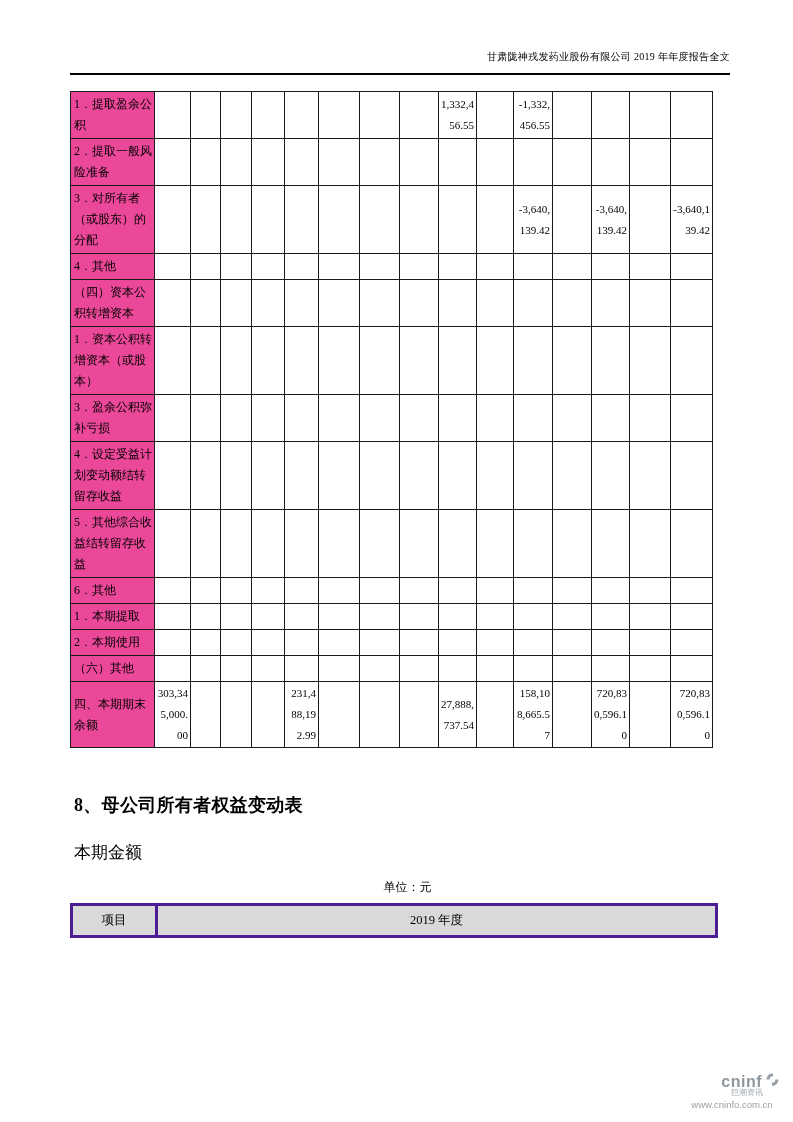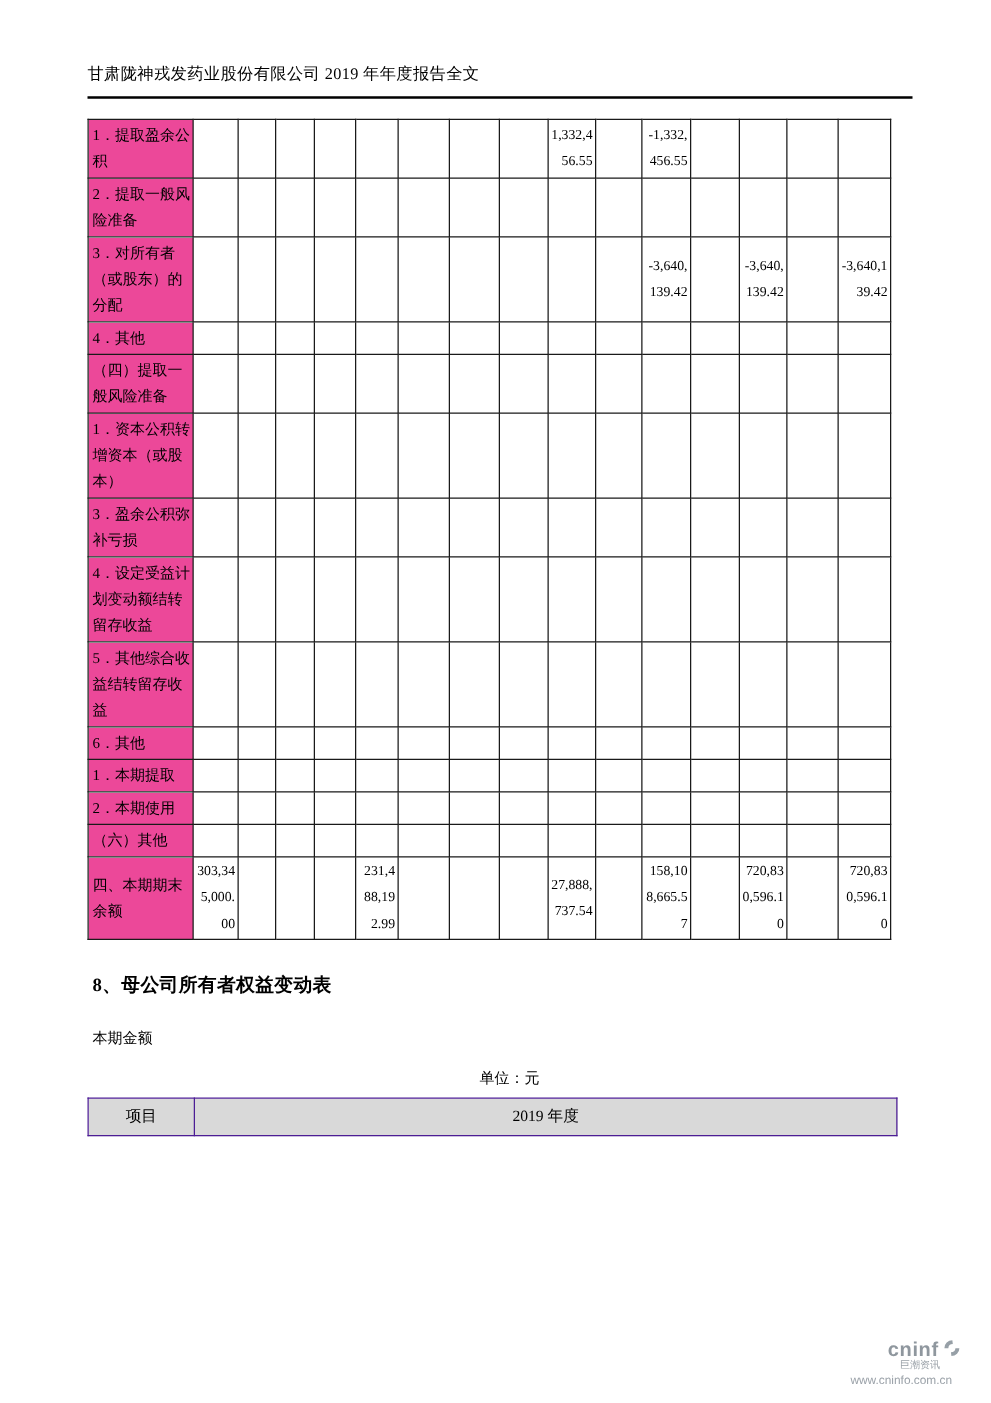--- a/index.html
+++ b/index.html
@@ -7,21 +7,22 @@
     position:relative;
     width:793px;height:1122px;
     background:#ffffff;
     font-family:"Liberation Serif","DejaVu Serif",serif;
     color:#000;
     overflow:hidden;
   }
   
   .doc-header{
     margin:50px 63px 0 70px;
-    font-size:13px;
+    text-align:right;
+    font-size:10px;
     padding-bottom:9px;
     border-bottom:2px solid #000;
     letter-spacing:.3px;
   }
   
   table.equity{
     border-collapse:collapse;
     table-layout:fixed;
     margin:16px 0 0 70px;
     width:642px;
@@ -43,57 +44,57 @@
   table.equity td.val{
     font-size:11px;
     line-height:21px;
     padding:1px 2px;
     text-align:right;
     word-break:break-all;
     font-family:"Liberation Serif","DejaVu Serif",serif;
   }
   
   .section-heading{
-    margin:27px 63px 0 74px;
-    font-size:15px;
+    margin:45px 63px 0 74px;
+    font-size:18px;
     font-weight:bold;
     letter-spacing:.3px;
   }
   .period-label{
     margin:24px 63px 0 74px;
-    font-size:12px;
+    font-size:17px;
   }
   .unit-label{
     margin:15px 48px 0 70px;
     text-align:center;
     font-size:12px;
   }
   table.parent{
     border-collapse:collapse;
     table-layout:fixed;
     margin:7px 0 0 70px;
     width:648px;
   }
   table.parent td{
-    border:1px solid #4c1d95;
+    border:3px solid #4c1d95;
     background:#d9d9d9;
     font-size:12.5px;
     text-align:center;
     height:27px;
     vertical-align:middle;
   }
   
   .page-number{
     margin:17px 77px 0 0;
     text-align:right;
     font-size:11.5px;
   }
   .cninfo-logo{
     position:absolute;
-    right:17px;bottom:12px;
+    right:6px;bottom:12px;
     width:110px;
     text-align:center;
     color:#8f979e;
     font-family:"Liberation Sans","DejaVu Sans",sans-serif;
     line-height:1.1;
   }
   .logo-row{display:flex;align-items:center;justify-content:flex-end;gap:2px;padding-right:6px;}
   .logo-brand{font-size:16px;font-weight:bold;letter-spacing:.5px;color:#8f979e;}
   .logo-cn{font-size:8px;color:#9aa1a8;text-align:right;padding-right:24px;margin-top:-2px;font-family:Liberation Mono, monospace;}
   .logo-url{font-size:9.5px;color:#9aa1a8;margin-top:2px;white-space:nowrap;}
@@ -191,21 +192,21 @@
           <td class="val"></td>
           <td class="val"></td>
           <td class="val"></td>
           <td class="val"></td>
           <td class="val"></td>
           <td class="val"></td>
           <td class="val"></td>
           <td class="val"></td>
         </tr>
         <tr>
-          <td class="lbl">（四）提取一般风险准备</td>
+          <td class="lbl">（四）资本公积转增资本</td>
           <td class="val"></td>
           <td class="val"></td>
           <td class="val"></td>
           <td class="val"></td>
           <td class="val"></td>
           <td class="val"></td>
           <td class="val"></td>
           <td class="val"></td>
           <td class="val"></td>
           <td class="val"></td>

